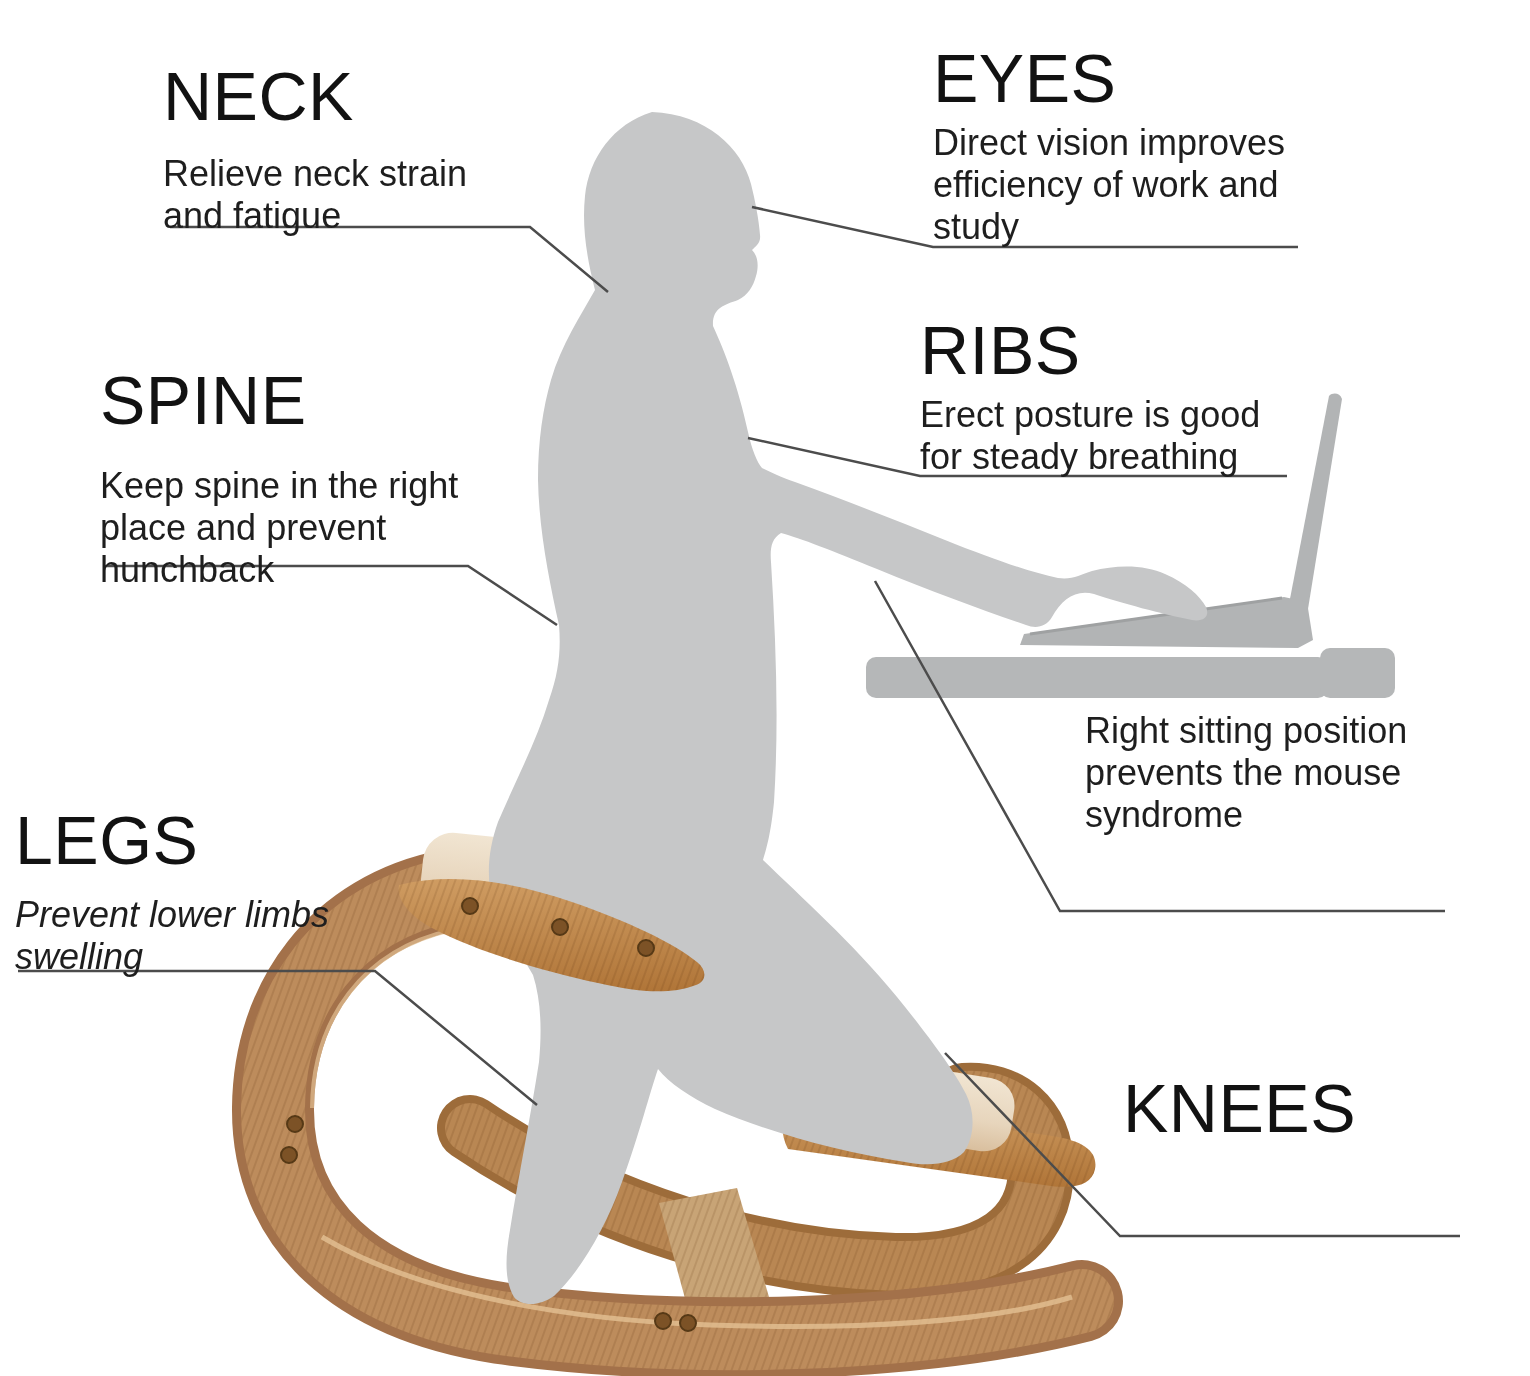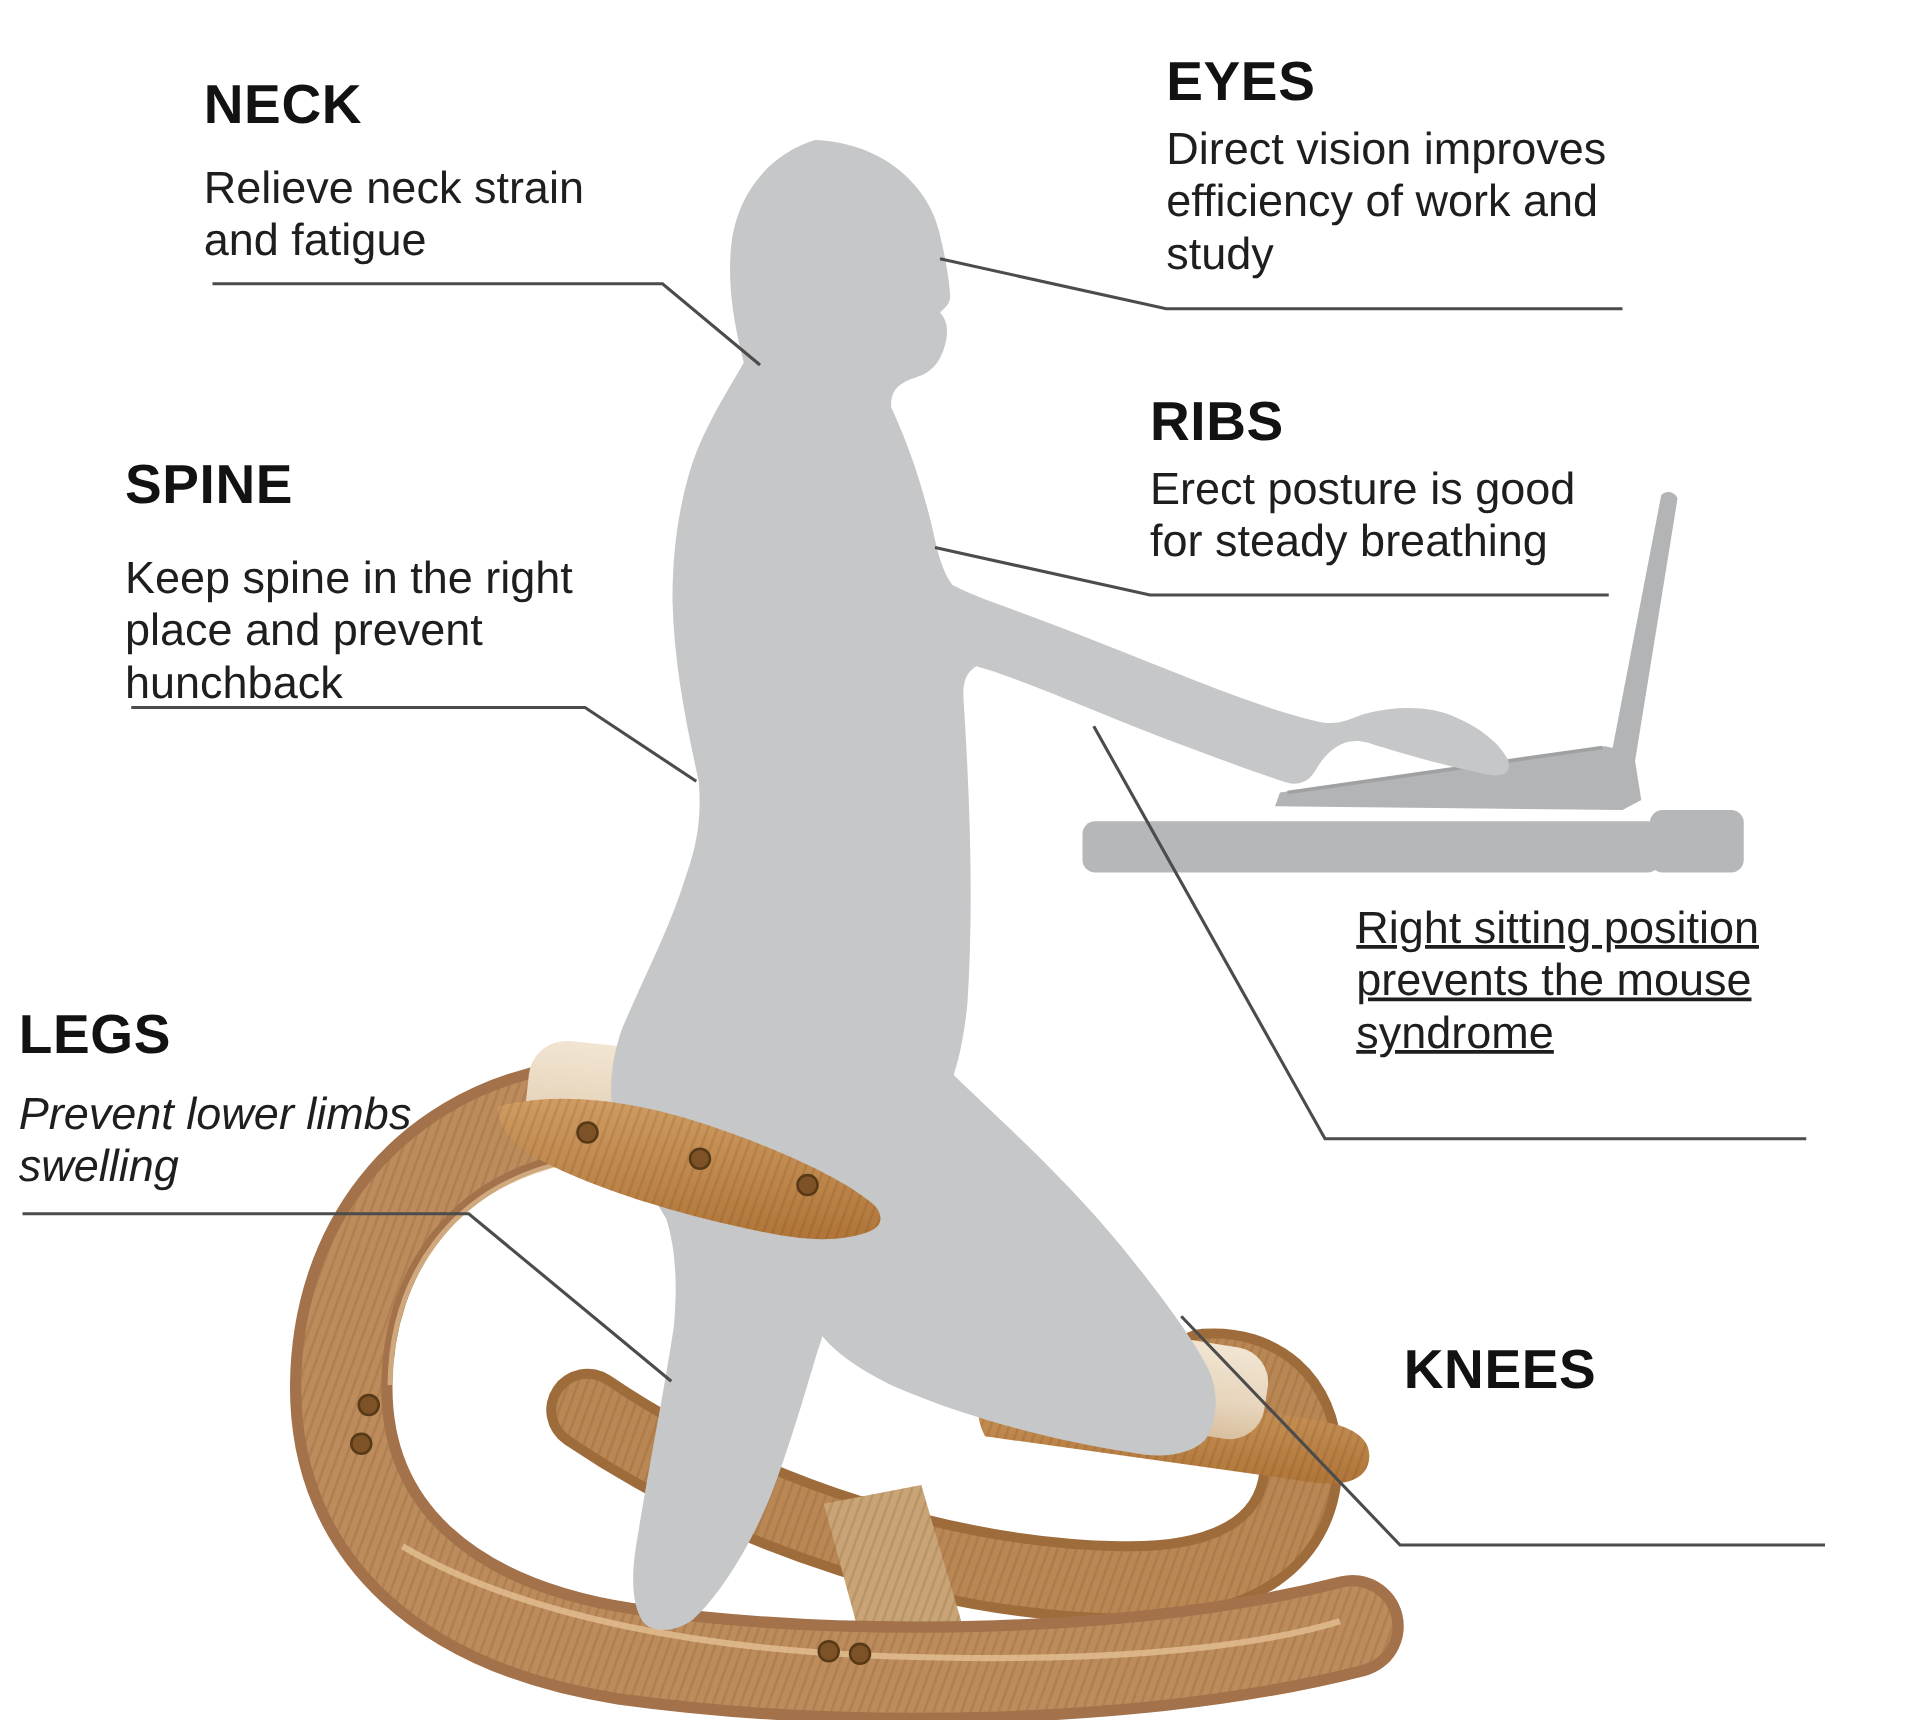--- a/index.html
+++ b/index.html
@@ -6,33 +6,33 @@
   .canvas{
     position:relative;
     width:1530px;height:1376px;
     background:#ffffff;
     overflow:hidden;
     font-family:"Liberation Sans", sans-serif;
   }
   .scene{position:absolute;left:0;top:0;width:1530px;height:1376px;}
   .label{position:absolute;color:#141414;}
   .label h2{
-    margin:0;font-size:44px;font-weight:700;line-height:1;
+    margin:0;font-size:68px;font-weight:400;line-height:1;
     letter-spacing:0.5px;color:#121212;
   }
   .label p{
     margin:0;font-size:36px;font-weight:400;line-height:42px;
     color:#1e1e1e;white-space:pre-line;
   }
   .label-neck{left:163px;top:62px;}   .label-neck p{margin-top:23px;}
   .label-eyes{left:933px;top:44px;}   .label-eyes p{margin-top:10px;}
   .label-spine{left:100px;top:366px;} .label-spine p{margin-top:31px;}
   .label-ribs{left:920px;top:316px;}  .label-ribs p{margin-top:10px;}
   .label-legs{left:15px;top:806px;}   .label-legs p{margin-top:20px;font-style:italic;}
-  .label-arms{left:1085px;top:710px;} .label-arms p{margin-top:11px;text-decoration:underline;}
+  .label-arms{left:1085px;top:710px;} .label-arms p{}
   .label-knees{left:1123px;top:1026px;margin-top:48px;} .label-knees p{margin-top:8px;}
 </style>
 </head>
 <body>
 
 <div class="canvas">
 
   <svg class="scene" viewBox="0 0 1530 1376" xmlns="http://www.w3.org/2000/svg">
     <defs>
       <linearGradient id="woodBand" x1="0" y1="0" x2="0" y2="1">

